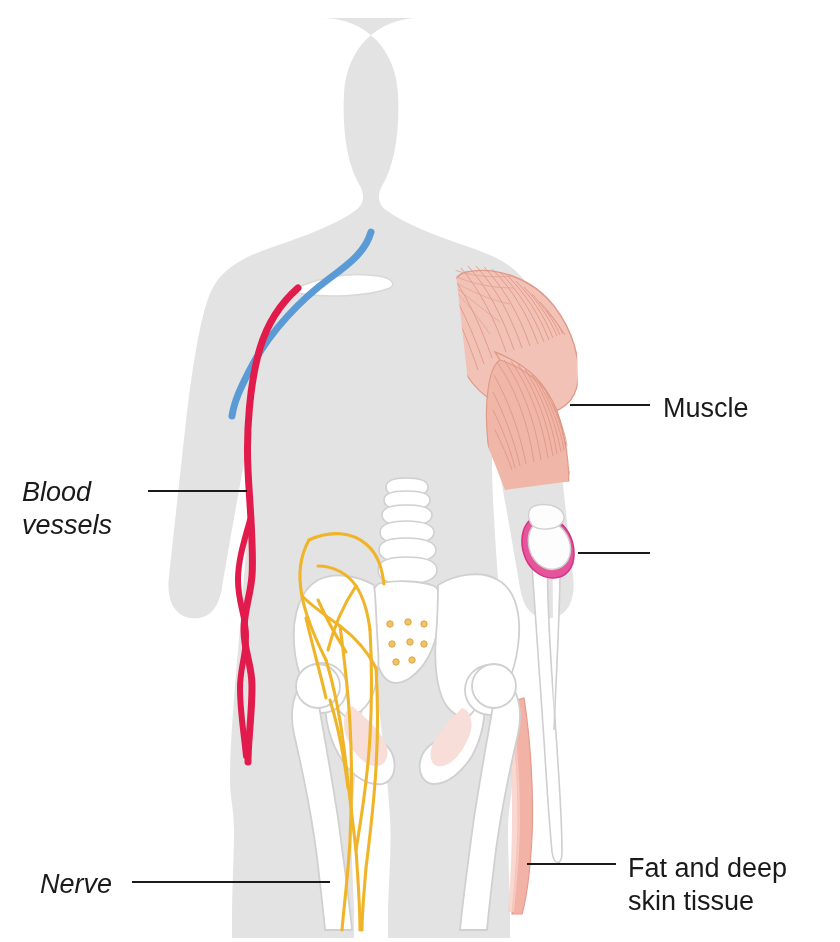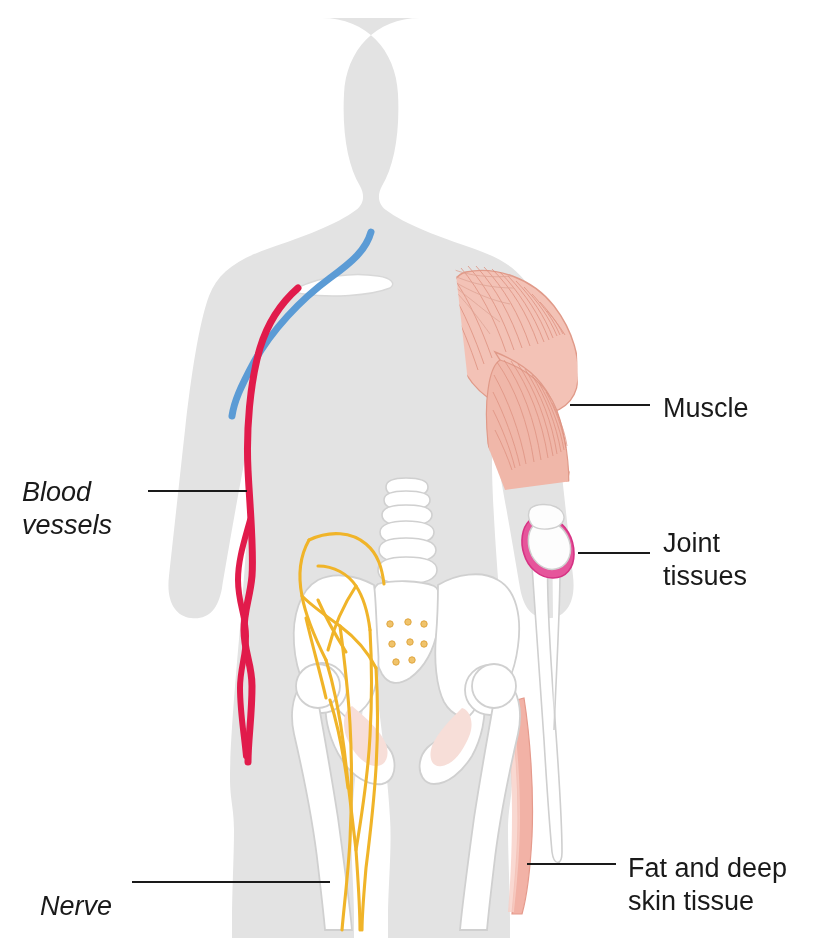--- a/index.html
+++ b/index.html
@@ -276,23 +276,21 @@
       <line x1="570" y1="405" x2="650" y2="405"></line>
       <line x1="578" y1="553" x2="650" y2="553"></line>
       <line x1="527" y1="864" x2="616" y2="864"></line>
       <line x1="148" y1="491" x2="247" y2="491"></line>
       <line x1="132" y1="882" x2="330" y2="882"></line>
     </g>
   </svg>
 
   <div class="label right" style="left:663px; top:392px;">Muscle</div>
 
-  <div class="label right" style="left:663px; top:527px;">Joint
-tissues</div>
 
   <div class="label right" style="left:628px; top:852px;">Fat and deep
 skin tissue</div>
 
   <div class="label left" style="left:22px; top:476px;">Blood
 vessels</div>
 
-  <div class="label left" style="left:40px; top:890px;">Nerve</div>
+  <div class="label left" style="left:40px; top:868px;">Nerve</div>
 </div>
 
 </body></html>

